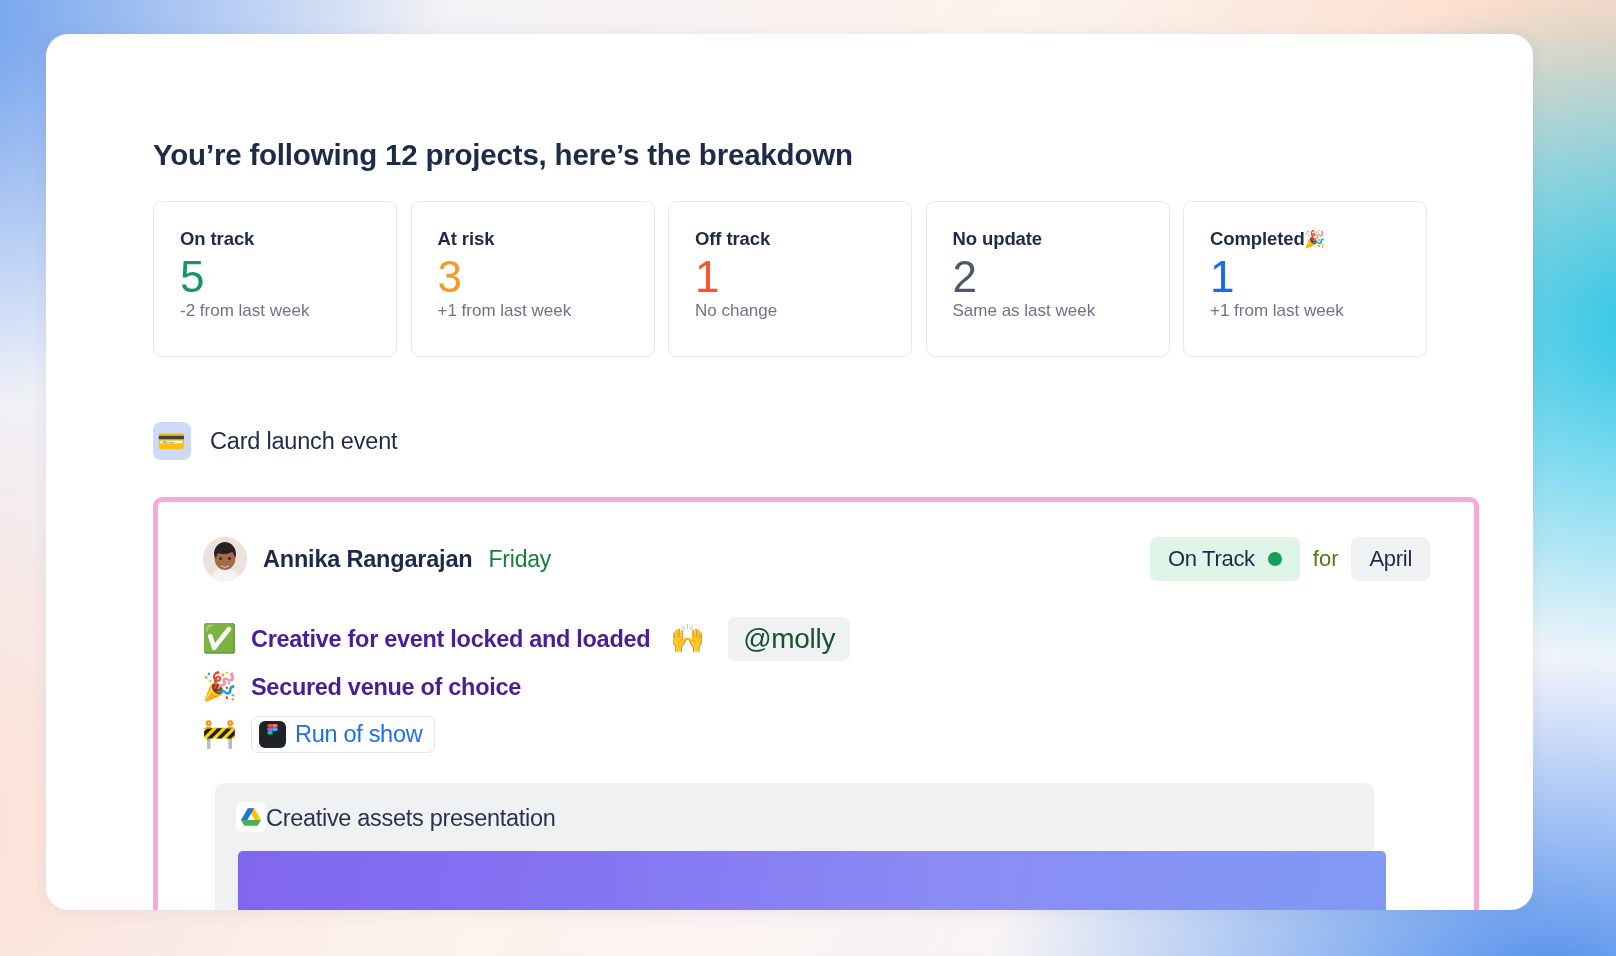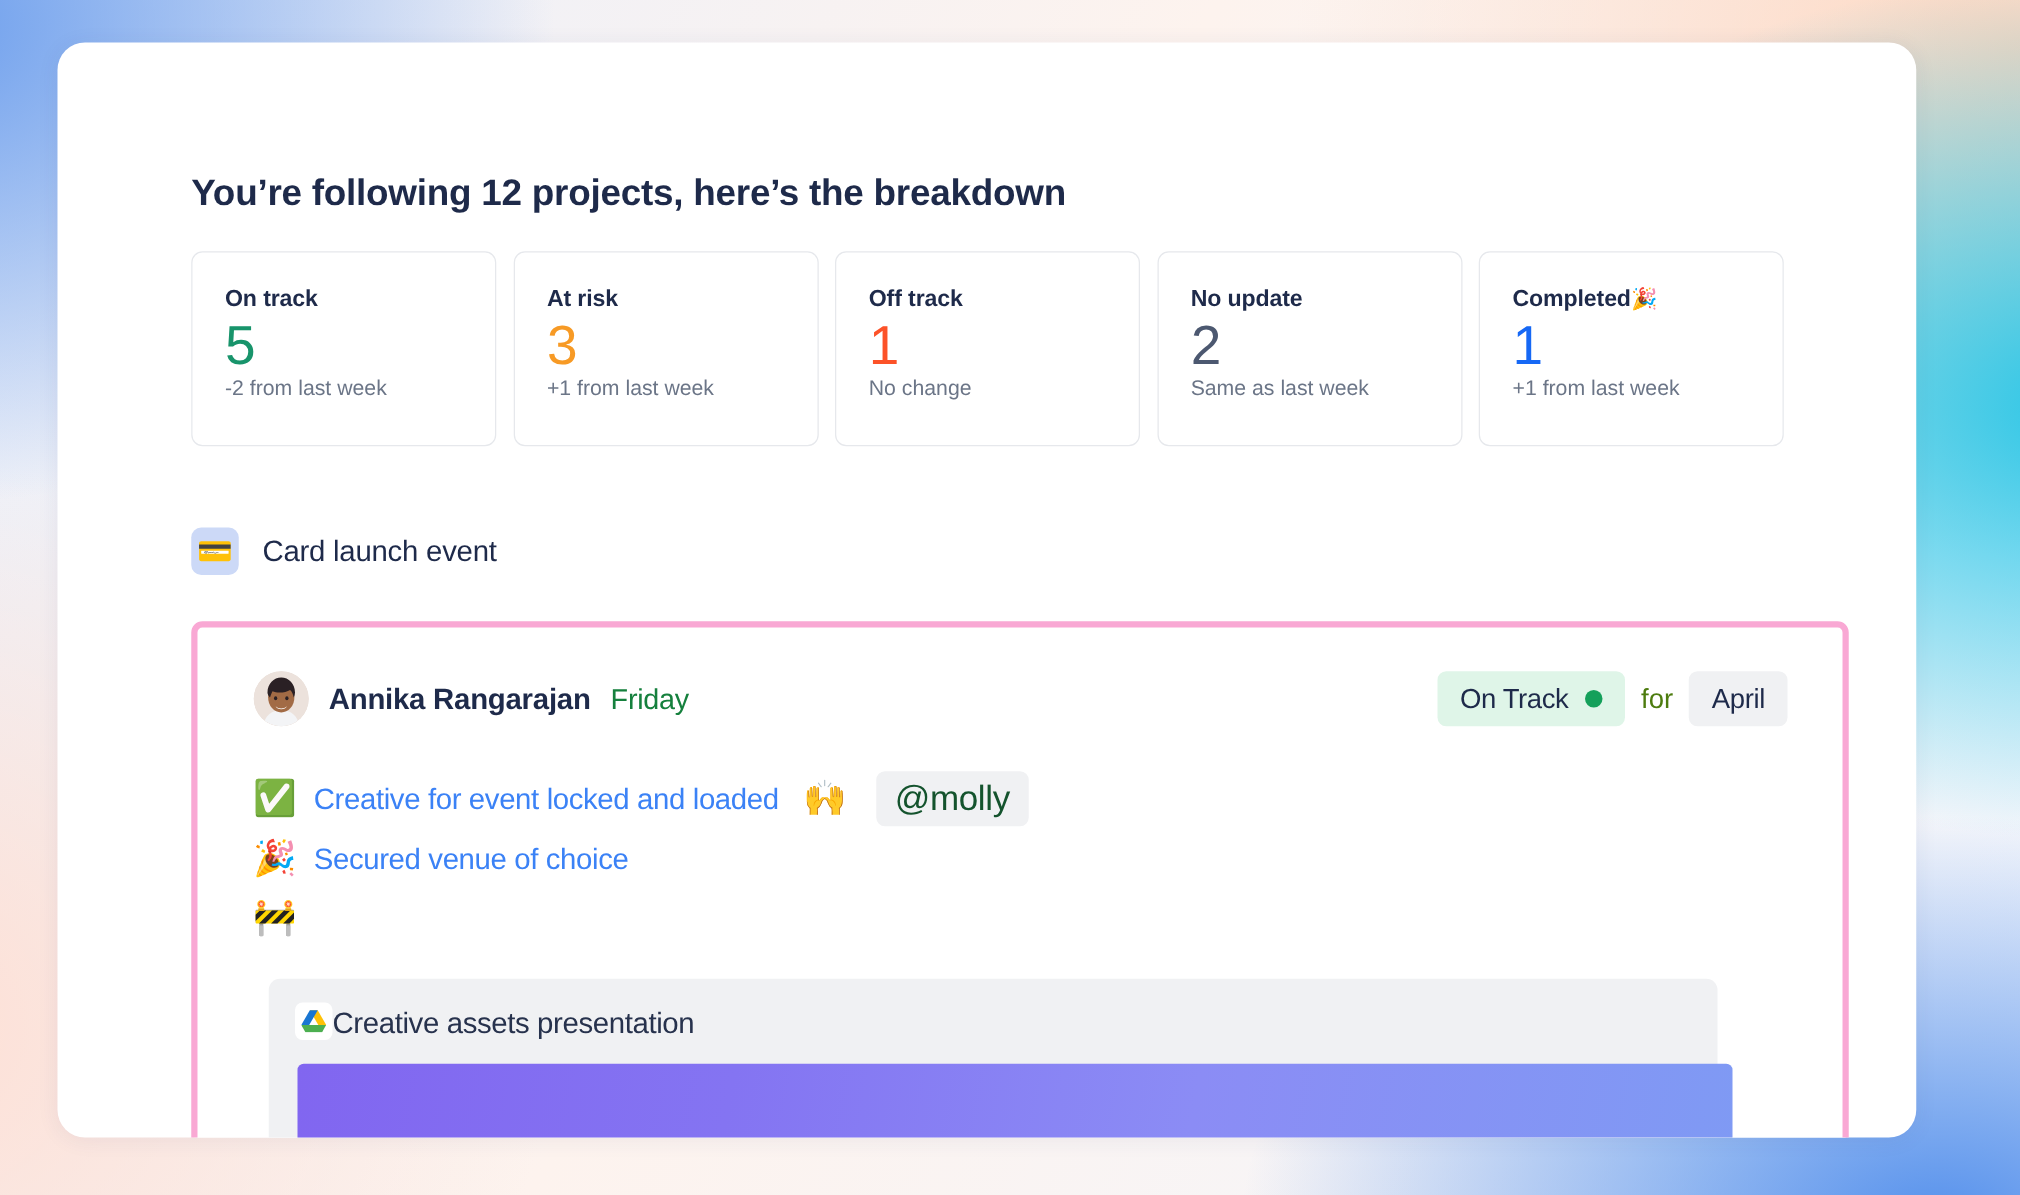--- a/index.html
+++ b/index.html
@@ -210,23 +210,24 @@
     width: 34px;
     font-size: 28px;
     line-height: 1;
     display: flex;
     align-items: center;
     justify-content: center;
     flex: none;
   }
   .bullet-text {
     font-size: 23.5px;
-    color: #3b82f6;
+    color: #4c1d95;
     letter-spacing: -0.3px;
     white-space: nowrap;
+    font-weight: bold;
   }
   .mention-pill {
     background: #f0f1f3;
     border-radius: 7px;
     padding: 6px 15px;
     font-size: 28px;
     color: #14532d;
     letter-spacing: -0.3px;
     margin-left: 9px;
   }
@@ -386,20 +387,32 @@
         <span class="mention-pill">@molly</span>
       </div>
 
       <div class="bullet-row">
         <span class="bullet-icon">🎉</span>
         <span class="bullet-text">Secured venue of choice</span>
       </div>
 
       <div class="bullet-row">
         <span class="bullet-icon">🚧</span>
+        <span class="link-chip">
+          <span class="figma-tile">
+            <svg width="15" height="21" viewBox="0 0 12 18" aria-hidden="true">
+              <path d="M3 0h3v3H3a1.5 1.5 0 010-3z" fill="#f24e1e"></path>
+              <path d="M6 0h3a1.5 1.5 0 010 3H6z" fill="#ff7262"></path>
+              <path d="M3 3h3v3H3a1.5 1.5 0 010-3z" fill="#a259ff"></path>
+              <path d="M6 3h3a1.5 1.5 0 010 3H6z" fill="#1abcfe"></path>
+              <path d="M3 6h3v3H3a1.5 1.5 0 010-3z" fill="#0acf83"></path>
+            </svg>
+          </span>
+          <span class="link-text">Run of show</span>
+        </span>
       </div>
 
     </div>
 
     <div id="attachment-box">
       <div id="attachment-head">
         <span id="gdrive-tile">
           <svg width="20" height="18" viewBox="0 0 24 21" aria-hidden="true">
             <path d="M8.2 0h7.6L24 14.2h-7.6z" fill="#ffc107"></path>
             <path d="M8.2 0 0 14.2h7.6L15.8 0z" fill="#1976d2"></path>

